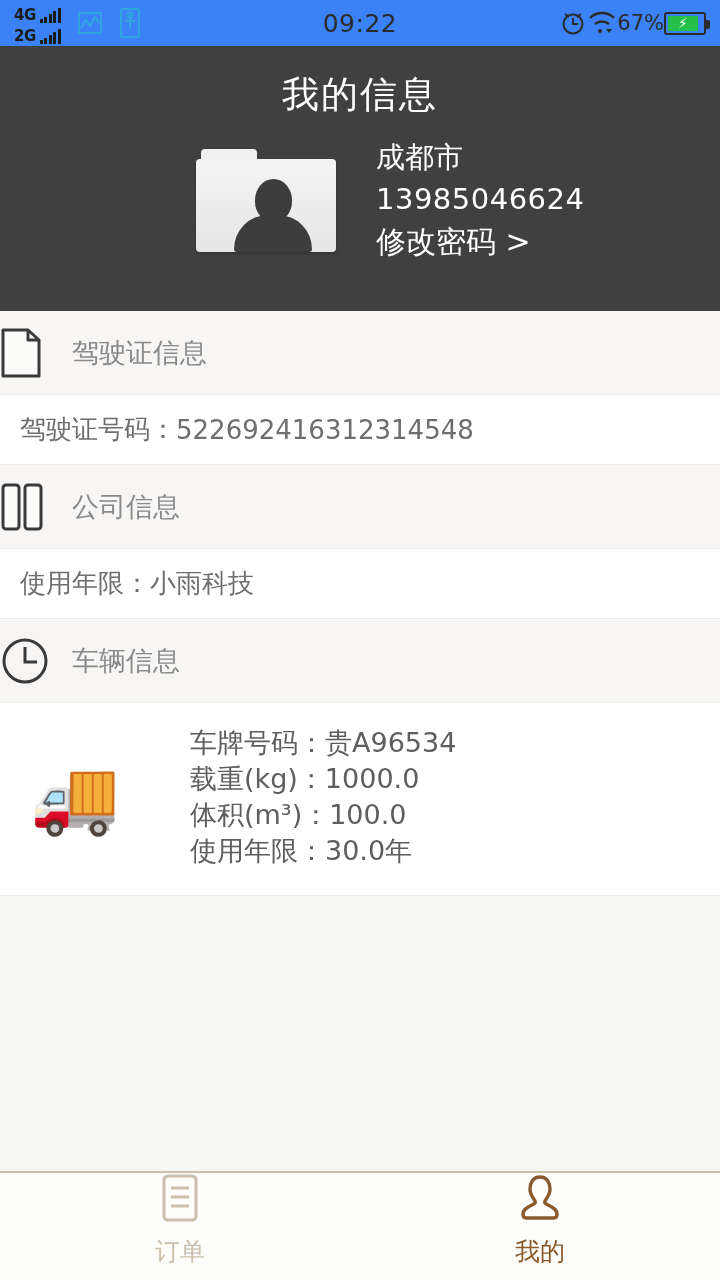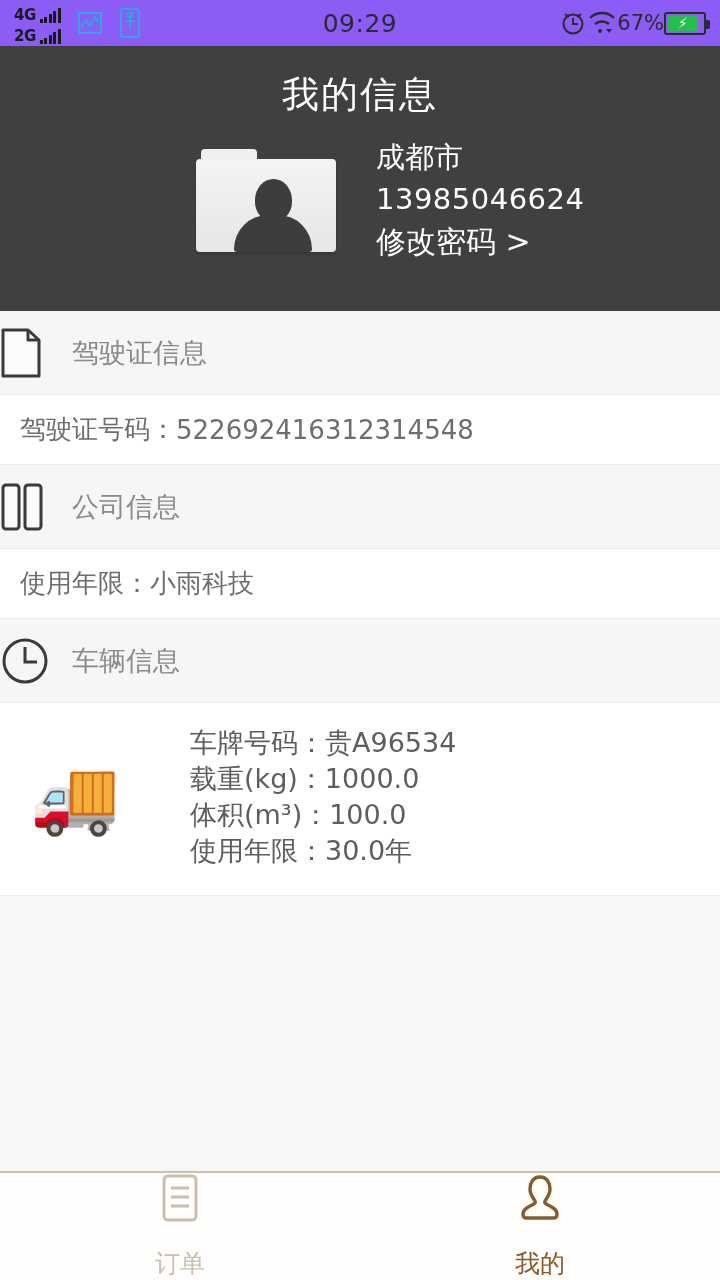--- a/index.html
+++ b/index.html
@@ -6,21 +6,21 @@
   html, body {
     width: 720px; height: 1280px;
     font-family: "DejaVu Sans", "Liberation Sans", sans-serif;
     background: #f5f5f5;
     overflow: hidden;
   }
   .phone { position: relative; width: 720px; height: 1280px; background: #f7f7f6; }
 
   
   .statusbar {
-    position: relative; height: 46px; background: #8b5cf6;
+    position: relative; height: 46px; background: #3b82f6;
     display: flex; align-items: center; padding: 0 14px;
   }
   .sb-left { display: flex; align-items: center; gap: 14px; }
   .sig-stack { display: flex; flex-direction: column; justify-content: center; gap: 1px; }
   .sig-row { display: flex; align-items: flex-end; gap: 4px; height: 20px; }
   .sig-label { font-size: 15px; font-weight: bold; color: #1a1a1a; line-height: 15px; letter-spacing: -0.5px; }
   .bars { display: flex; align-items: flex-end; gap: 1.5px; height: 15px; }
   .bars i { display: block; width: 3px; background: #1a1a1a; border-radius: 0.5px; }
   .bars i:nth-child(1) { height: 4px; }
   .bars i:nth-child(2) { height: 6px; }
@@ -90,21 +90,21 @@
   .truck { width: 150px; flex: 0 0 auto; font-size: 72px; line-height: 1; text-align: left; }
   .veh-lines { margin-left: 10px; }
   .veh-lines div { font-size: 27px; color: #5e5e5e; line-height: 36px; }
 
   
   .tabbar {
     position: absolute; left: 0; right: 0; bottom: 0; height: 109px;
     background: #fdfdfc; border-top: 2px solid #cdbfa9;
     display: flex;
   }
-  .tab { flex: 1; display: flex; flex-direction: column; align-items: center; justify-content: space-between; gap: 6px; }
+  .tab { flex: 1; display: flex; flex-direction: column; align-items: center; justify-content: flex-start; gap: 6px; }
   .tab-label { font-size: 25px; }
   .tab.inactive .tab-label { color: #cbbfad; }
   .tab.active .tab-label { color: #8b5a2b; }
 </style>
 </head>
 <body>
 
 <div class="phone">
 
   <div class="statusbar">
@@ -140,21 +140,21 @@
       <span class="sb-icon">
         <svg width="22" height="32" viewBox="0 0 22 32">
           <rect x="2" y="2" width="18" height="28" rx="2" fill="none" stroke="#2fa6dd" stroke-width="2"></rect>
           <line x1="11" y1="8" x2="11" y2="22" stroke="#2fa6dd" stroke-width="2"></line>
           <circle cx="11" cy="8" r="2.5" fill="none" stroke="#2fa6dd" stroke-width="2"></circle>
           <line x1="6" y1="14" x2="16" y2="14" stroke="#2fa6dd" stroke-width="2"></line>
         </svg>
       </span>
     </div>
 
-    <div class="sb-center">09:29</div>
+    <div class="sb-center">09:22</div>
 
     <div class="sb-right">
       <span class="sb-icon">
         <svg width="28" height="28" viewBox="0 0 28 28">
           <circle cx="14" cy="15" r="9.5" fill="none" stroke="#2b2b2b" stroke-width="2"></circle>
           <polyline points="14,9 14,15 19,15" fill="none" stroke="#2b2b2b" stroke-width="2"></polyline>
           <line x1="6" y1="5" x2="10" y2="8" stroke="#2b2b2b" stroke-width="2"></line>
           <line x1="22" y1="5" x2="18" y2="8" stroke="#2b2b2b" stroke-width="2"></line>
         </svg>
       </span>

